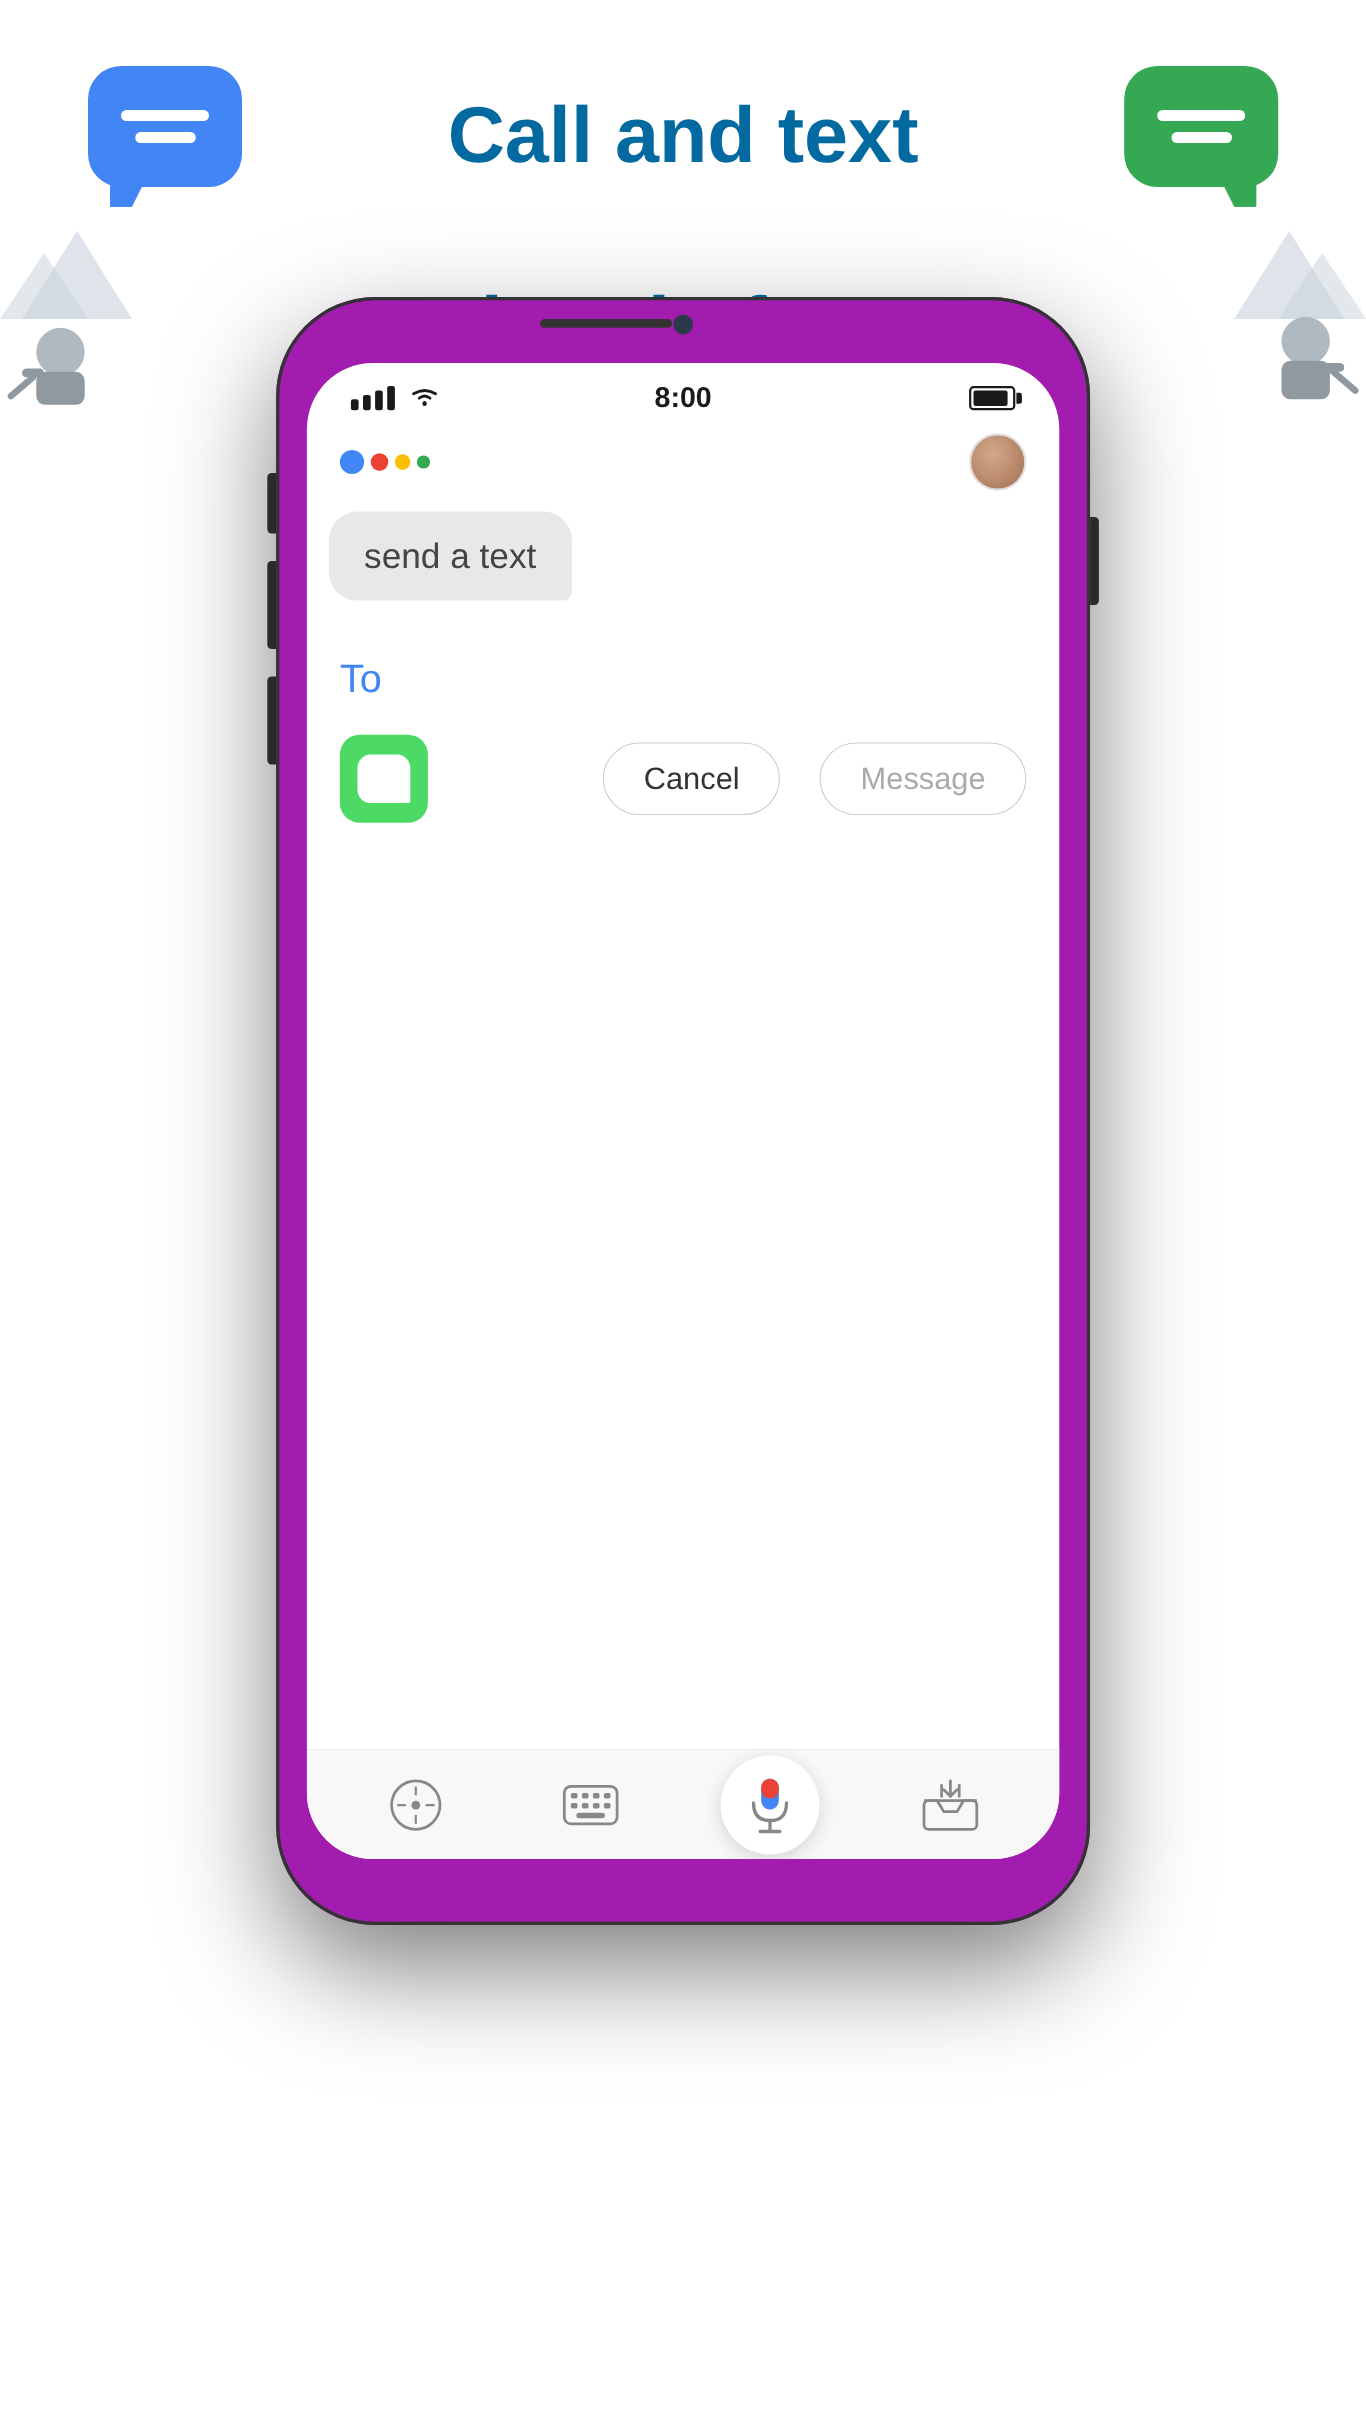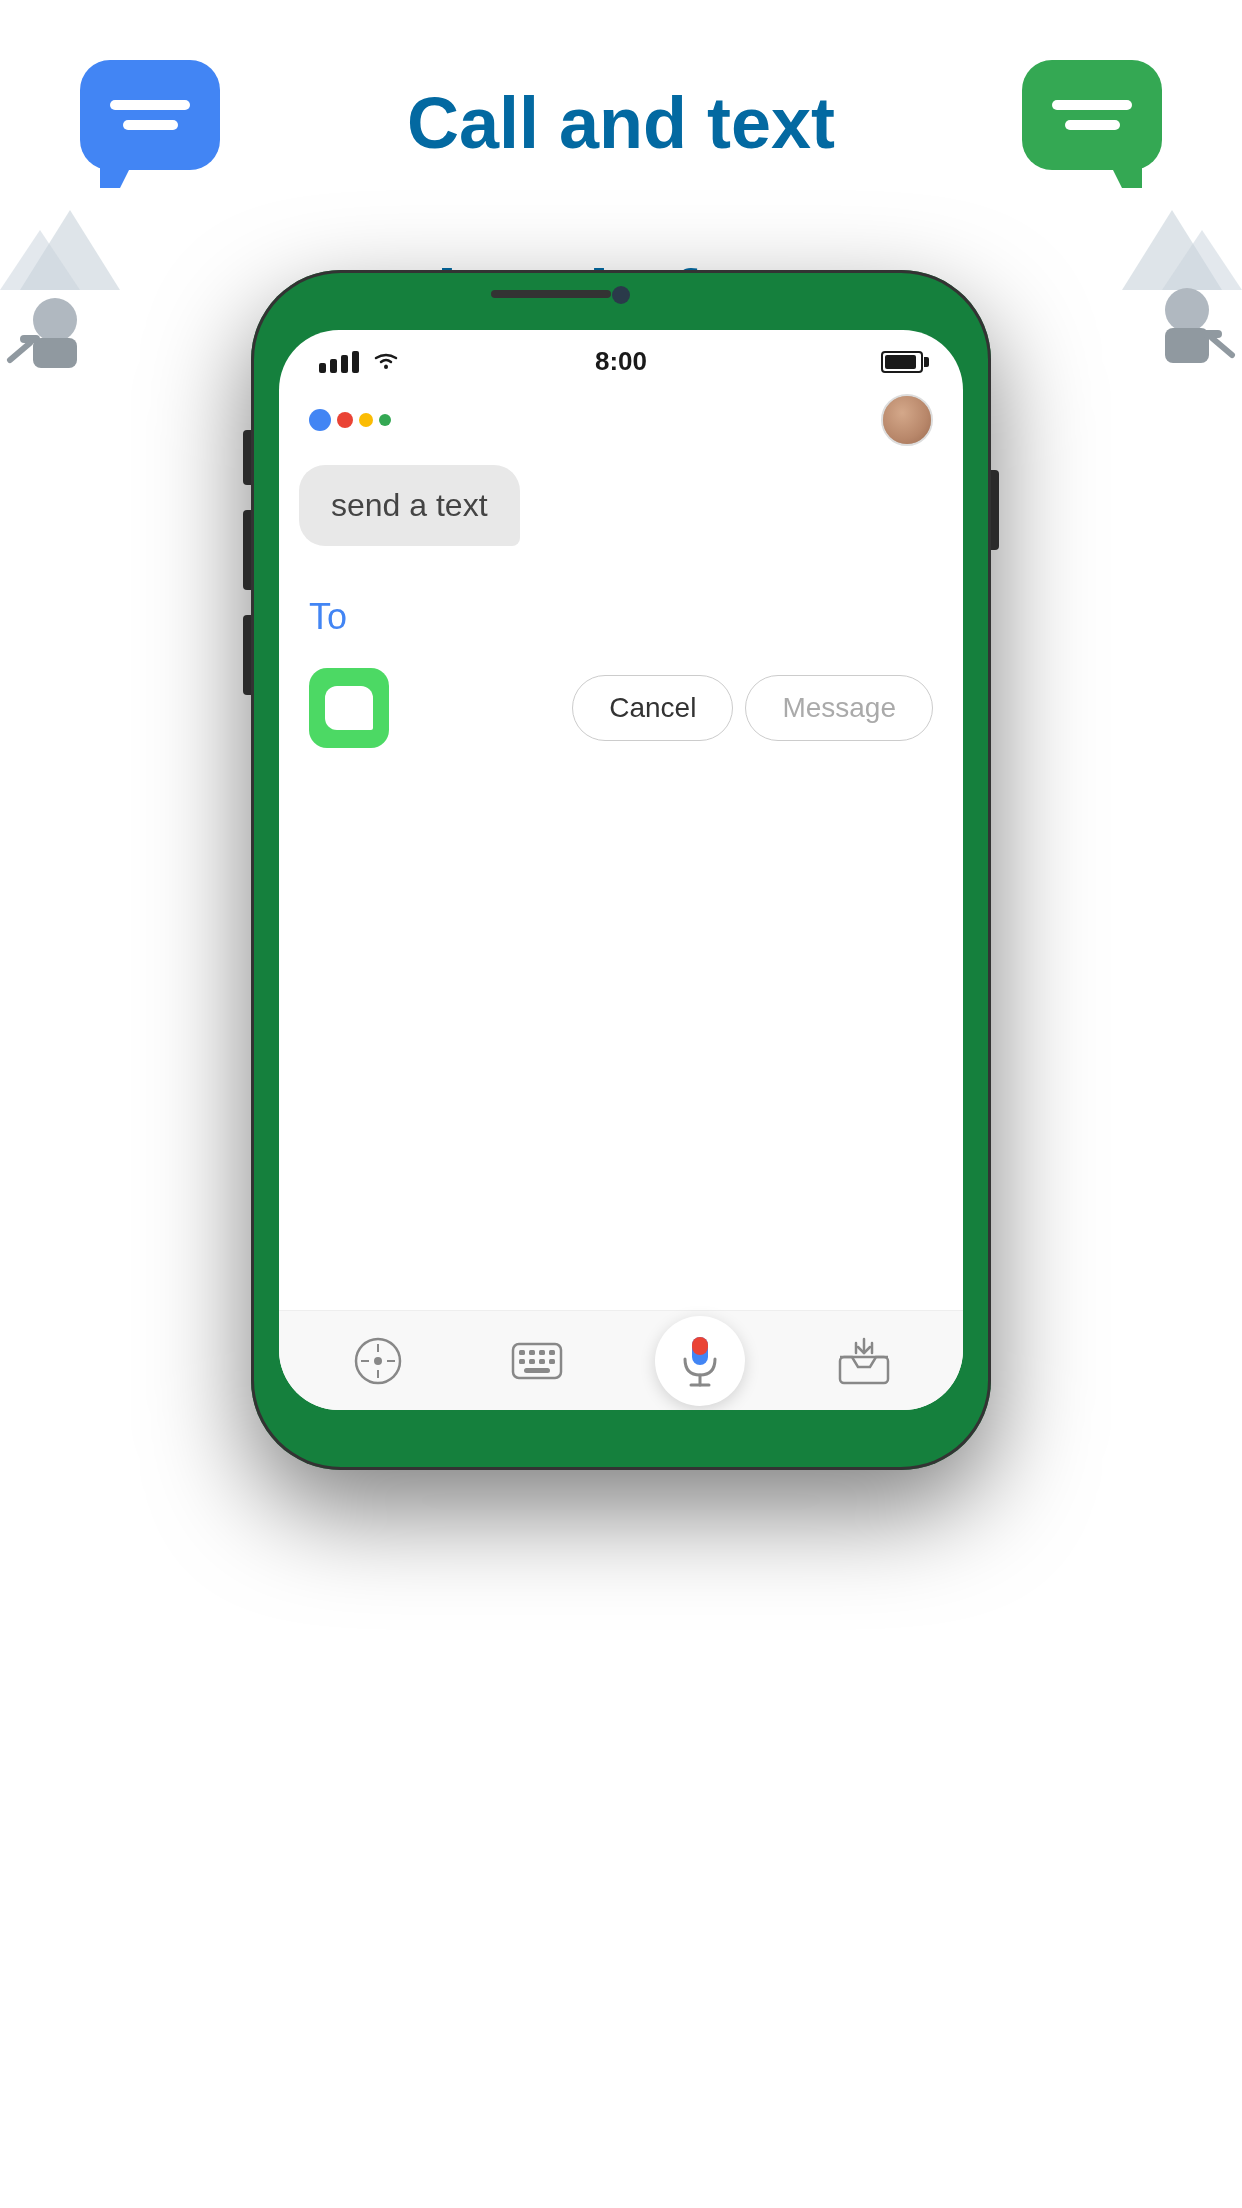--- a/index.html
+++ b/index.html
@@ -109,22 +109,22 @@
       width: 55px;
     }
 
     
     .phone-frame {
       position: absolute;
       top: 270px;
       left: 50%;
       transform: translateX(-50%);
       width: 740px;
-      height: 1200px;
-      background: #15803d;
+      height: 1480px;
+      background: #a21caf;
       border-radius: 90px;
       box-shadow: 0 40px 100px rgba(0,0,0,0.5), inset 0 0 0 3px #333;
       z-index: 10;
     }
 
     
     .phone-screen {
       position: absolute;
       top: 60px;
       left: 28px;
@@ -342,21 +342,21 @@
     .messages-bubble {
       width: 48px;
       height: 44px;
       background: white;
       border-radius: 12px 12px 2px 12px;
       position: relative;
     }
 
     .action-buttons {
       display: flex;
-      gap: 12px;
+      gap: 36px;
       margin-left: auto;
     }
 
     .btn-cancel {
       border: 1.5px solid #ccc;
       background: white;
       border-radius: 40px;
       padding: 16px 36px;
       font-size: 28px;
       color: #333;

